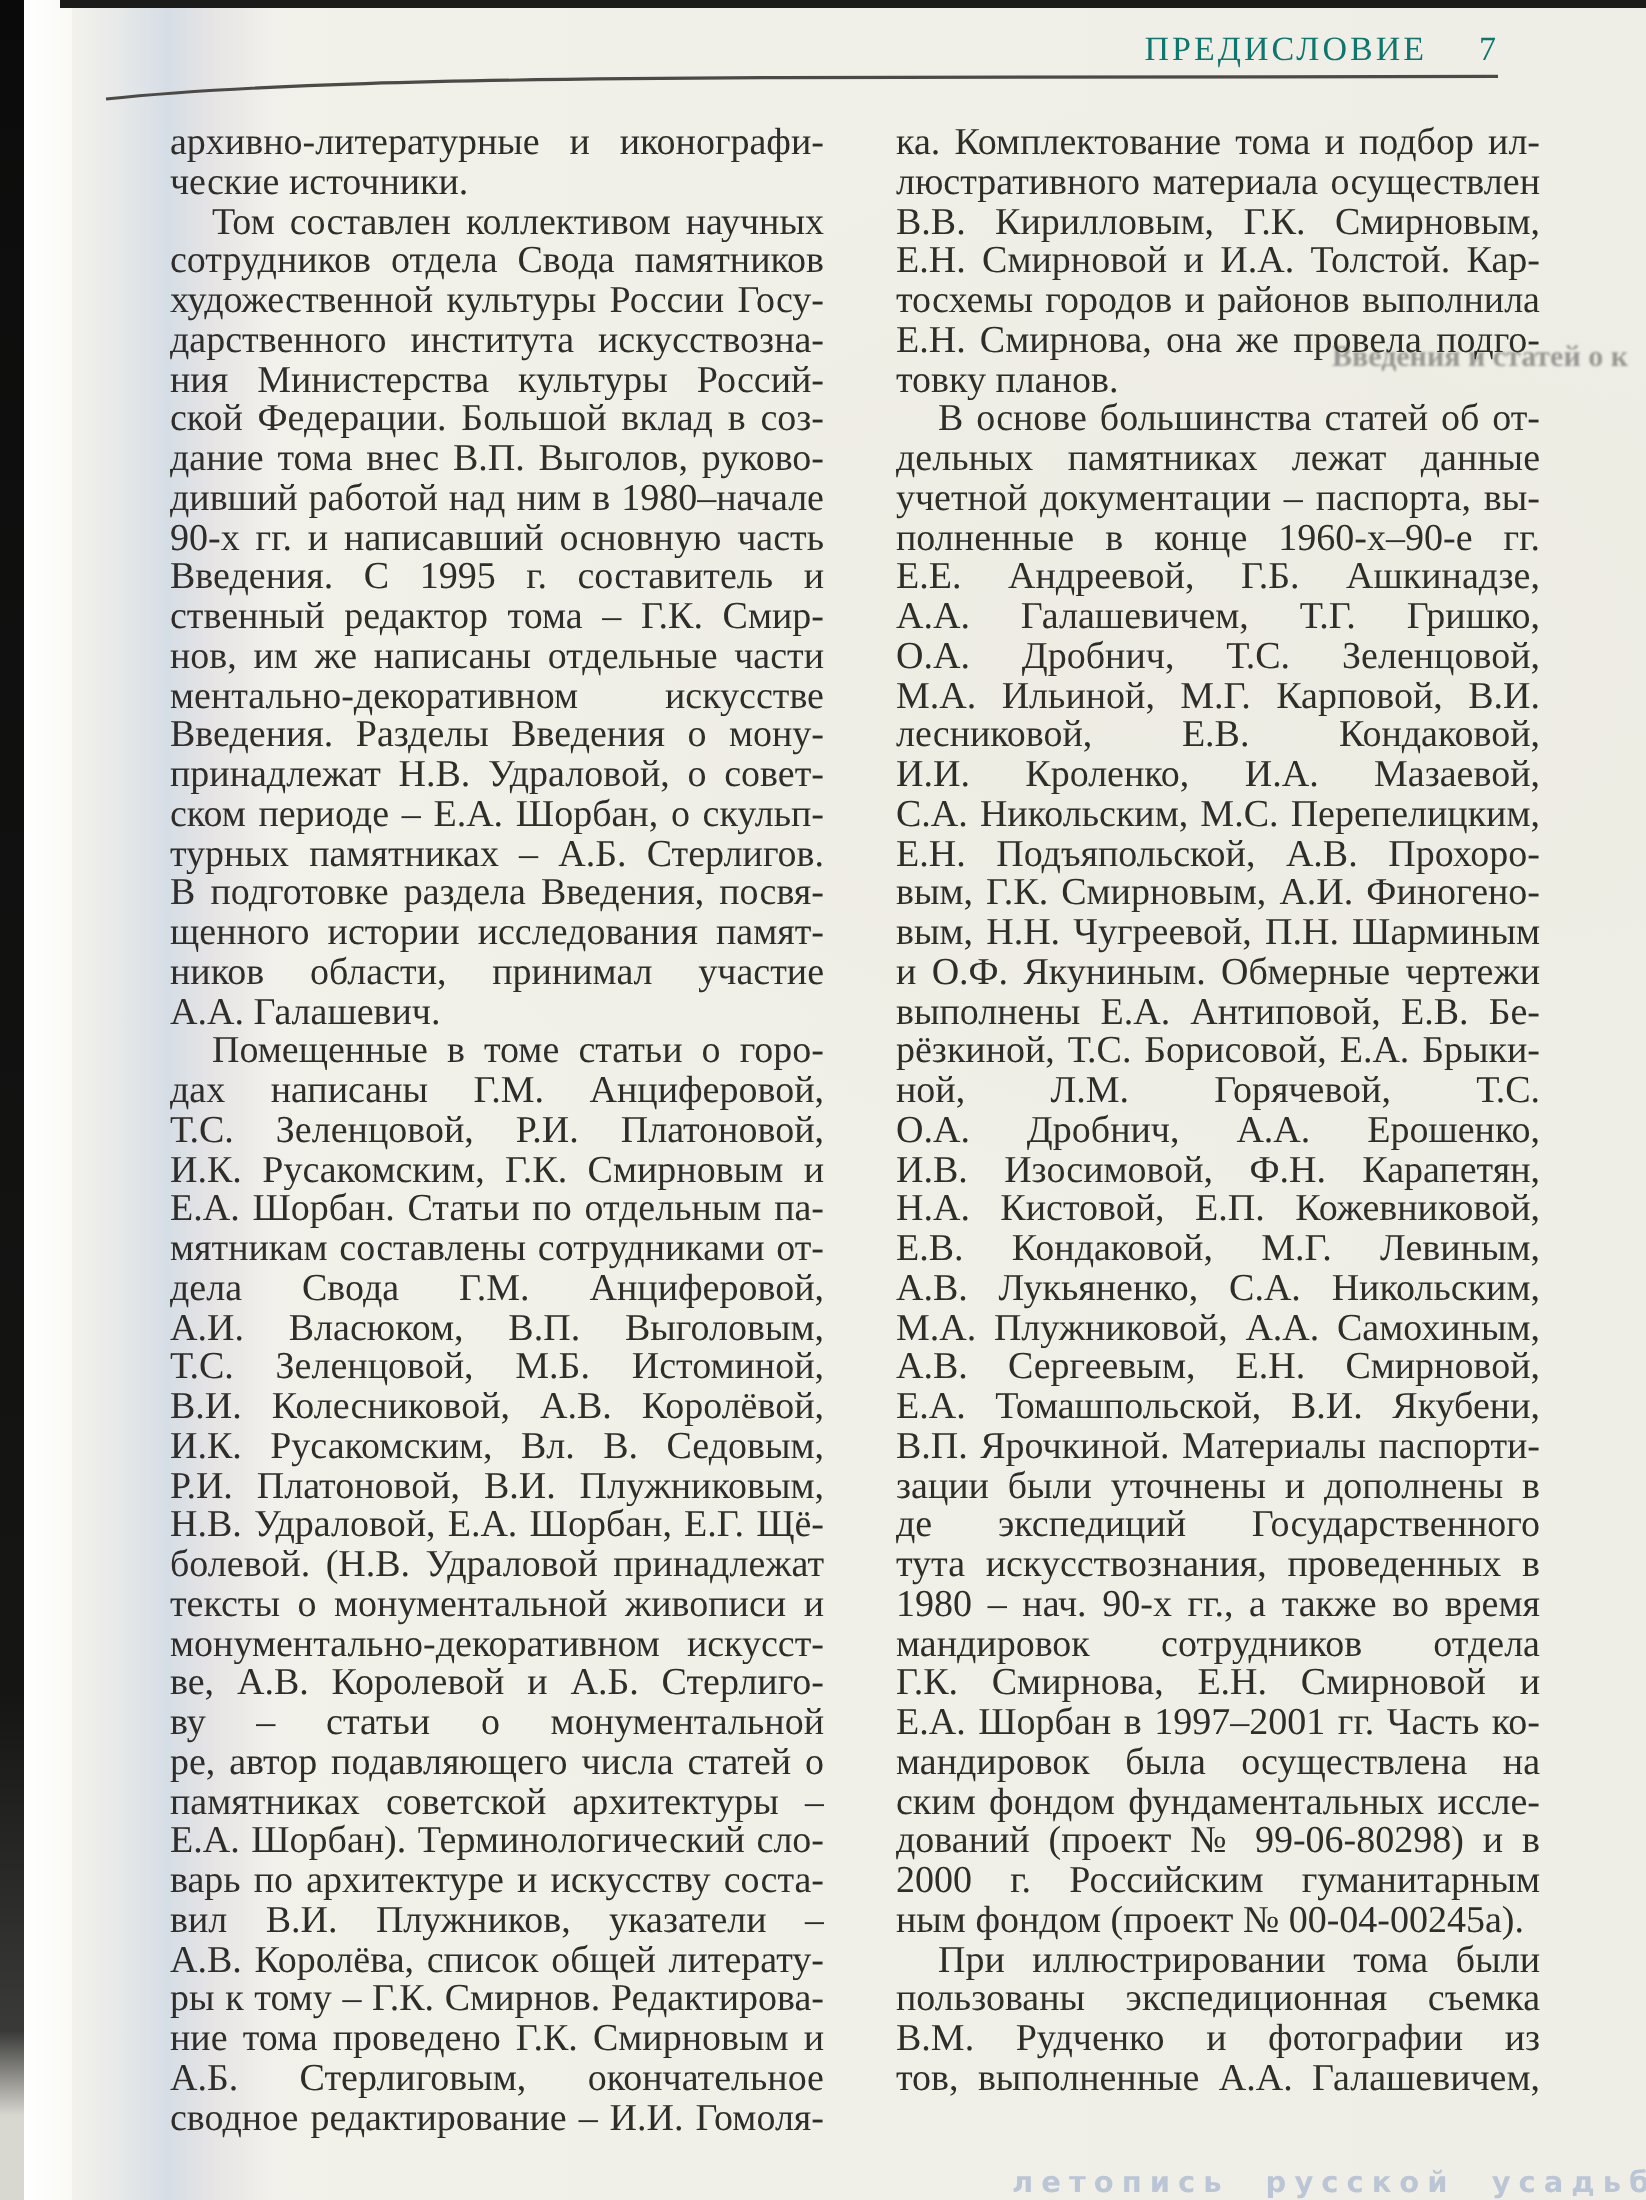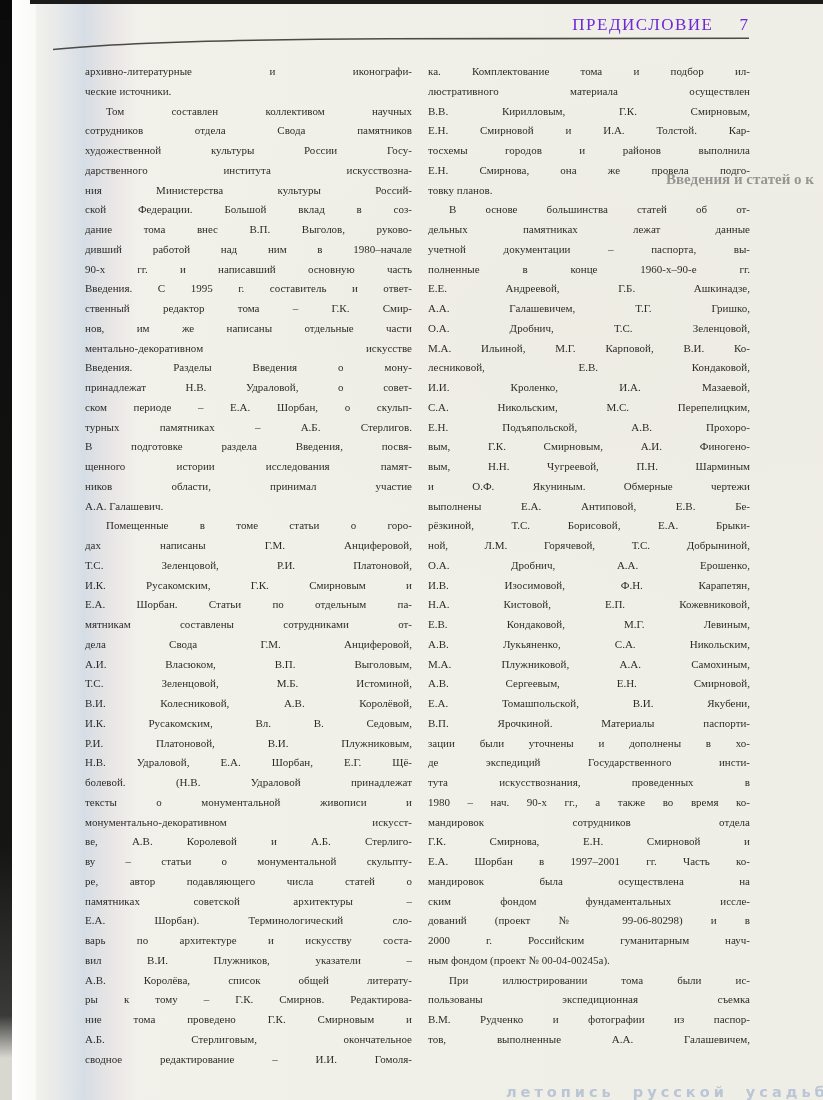--- a/index.html
+++ b/index.html
@@ -39,34 +39,34 @@
     position: absolute; left: 30px; top: 0; width: 793px; height: 4px;
     background: #1b1b1a;
   }
   .corner-notch {
     position: absolute; left: 0; top: 0; width: 11px; height: 20px; background: #0a0a0a;
   }
 
   
   .header {
     position: absolute; left: 85px; top: 15px; width: 663px;
-    text-align: right; color: #6d28d9;
+    text-align: right; color: #0f766e;
     font-size: 17px; letter-spacing: 1.5px;
   }
   .header .pagenum { display: inline-block; margin-left: 26px; letter-spacing: 0; }
   .rule { position: absolute; left: 50px; top: 35px; width: 702px; height: 18px; }
 
   
   .col {
     position: absolute; top: 62px;
-    font-size: 11px; line-height: 19.75px;
+    font-size: 19px; line-height: 19.75px;
     color: #2f2d29;
   }
   .col-left  { left: 85px;  width: 327px; }
-  .col-right { left: 428px; width: 322px; }
+  .col-right { left: 448px; width: 322px; }
   .line {
     height: 19.75px; overflow: hidden;
     text-align: justify; text-align-last: justify;
   }
   .line.para-end { text-align-last: left; }
   .line.indent { text-indent: 21px; }
 
   
   .bleed {
     position: absolute; left: 666px; top: 171px; width: 157px;

